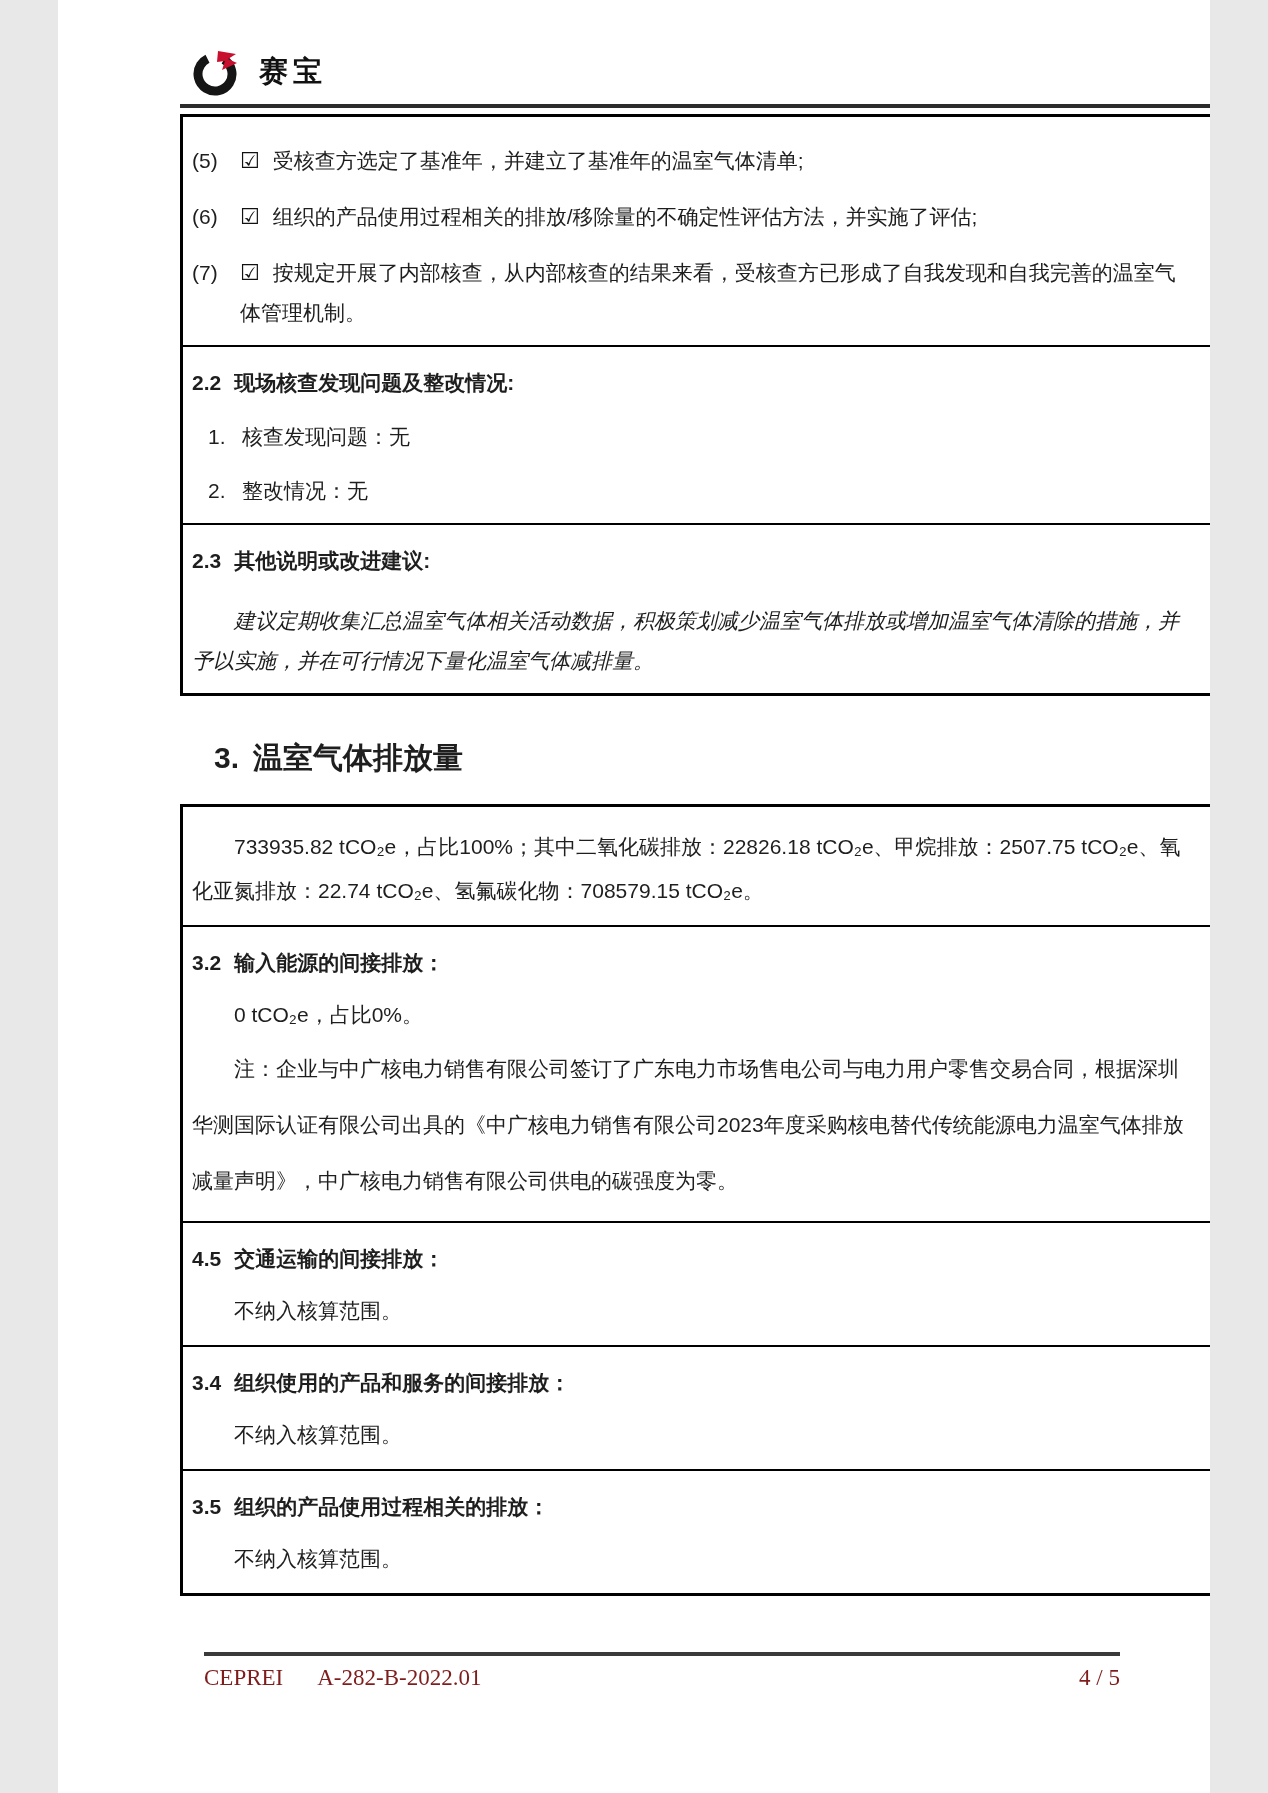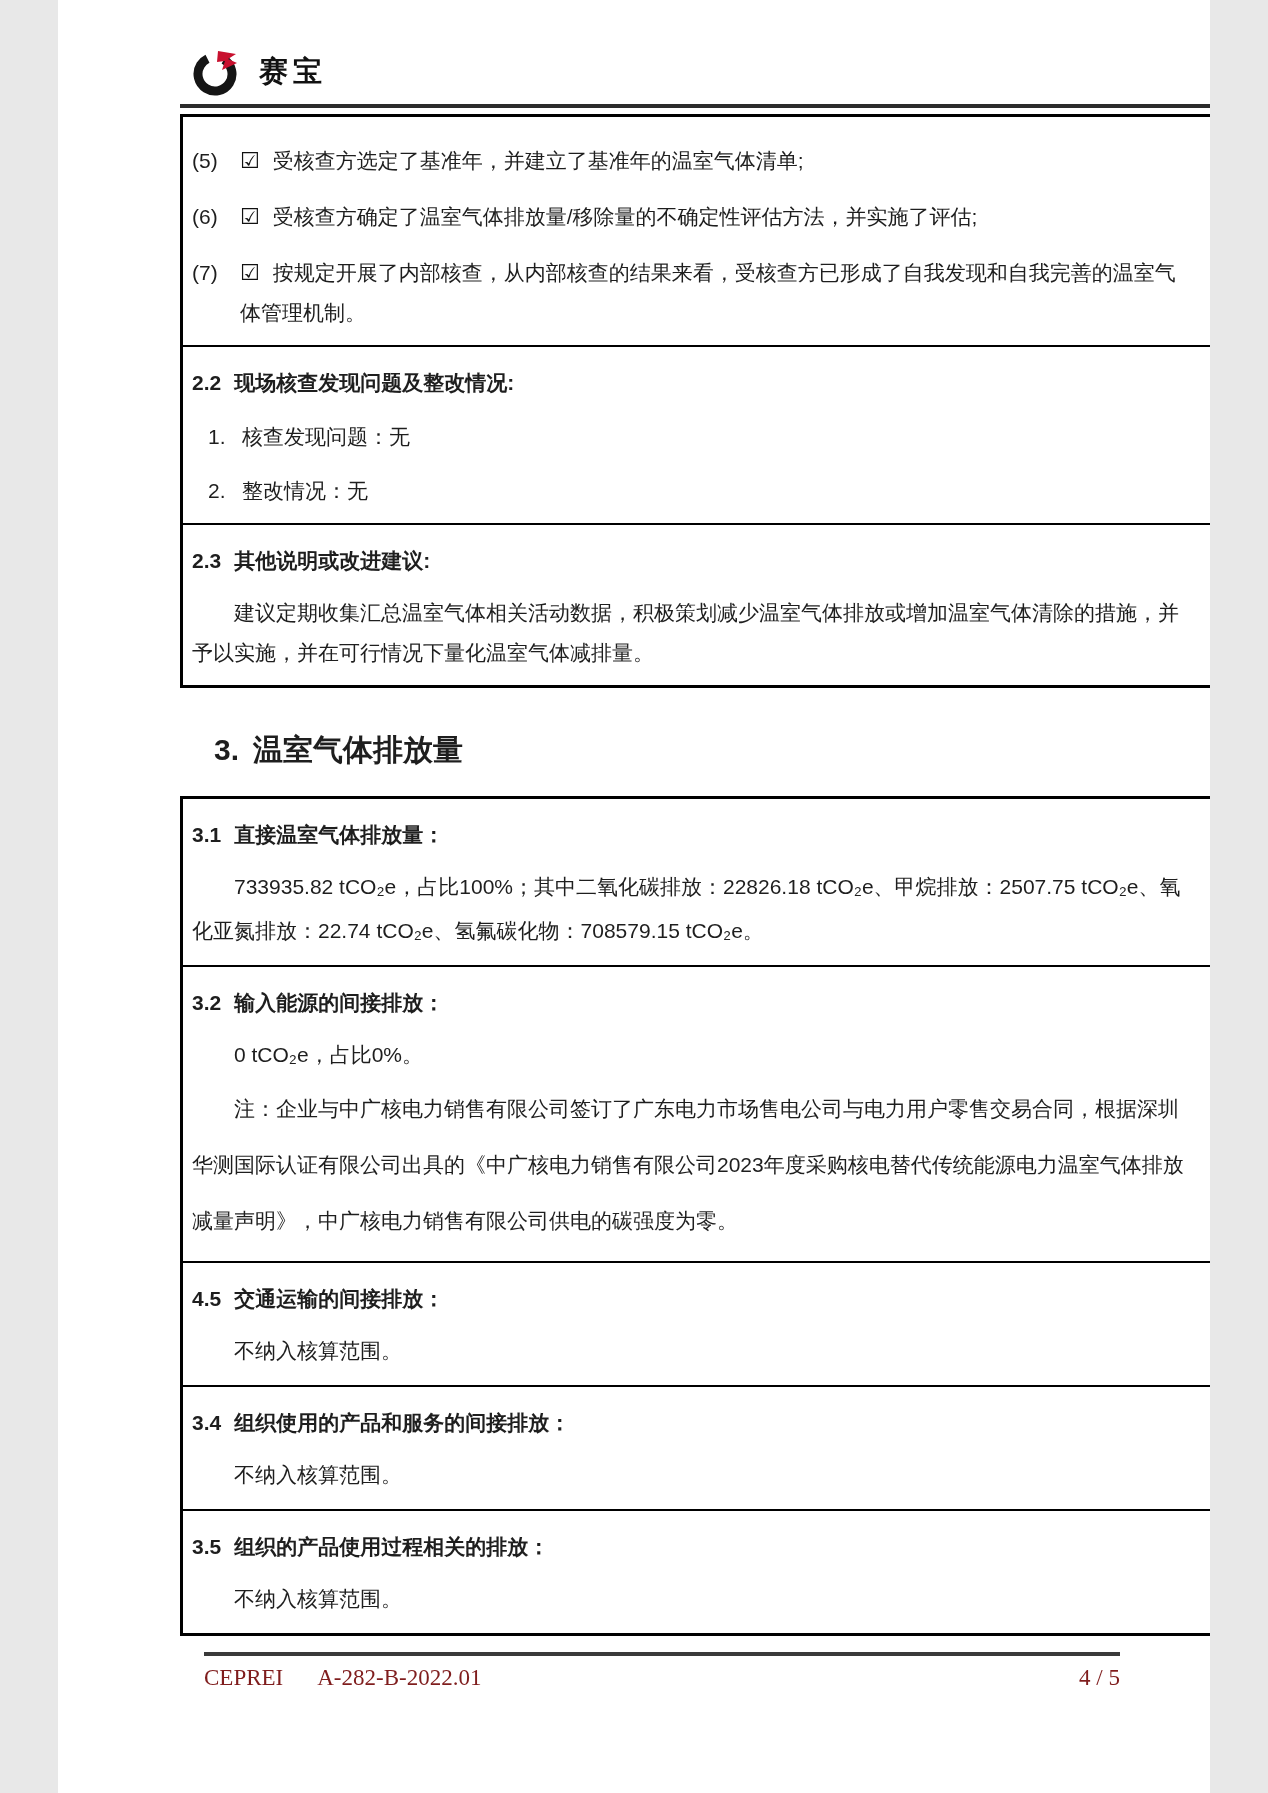--- a/index.html
+++ b/index.html
@@ -33,21 +33,21 @@
 
   
   .sec-head{font-weight:700;margin-top:8px;}
   .sec-head .hnum{display:inline-block;margin-right:13px;}
 
   
   .find-item{display:flex;margin-top:14px;padding-left:16px;}
   .find-item .num{width:34px;flex:none;}
 
   
-  .para{margin-top:12px;text-indent:2em;}
+  .para{margin-top:20px;text-indent:2em;font-style:italic;}
 
   
   .h3-heading{margin:46px 0 30px 34px;font-size:30px;font-weight:700;line-height:32px;}
   .h3-heading .hnum{display:inline-block;margin-right:14px;}
 
   
   .sub-body{margin-top:10px;text-indent:2em;line-height:44px;}
   .sub-note{margin-top:4px;text-indent:2em;line-height:56px;}
 
   
@@ -78,21 +78,21 @@
 
     <div class="box">
 
       <div class="sec">
         <div class="chk-item">
           <span class="num">(5)</span>
           <div class="itext"><span class="chk-glyph">☑</span><span>受核查方选定了基准年，并建立了基准年的温室气体清单;</span></div>
         </div>
         <div class="chk-item">
           <span class="num">(6)</span>
-          <div class="itext"><span class="chk-glyph">☑</span><span>受核查方确定了温室气体排放量/移除量的不确定性评估方法，并实施了评估;</span></div>
+          <div class="itext"><span class="chk-glyph">☑</span><span>组织的产品使用过程相关的排放/移除量的不确定性评估方法，并实施了评估;</span></div>
         </div>
         <div class="chk-item">
           <span class="num">(7)</span>
           <div class="itext"><span class="chk-glyph">☑</span><span>按规定开展了内部核查，从内部核查的结果来看，受核查方已形成了自我发现和自我完善的温室气体管理机制。</span></div>
         </div>
       </div>
 
       <div class="sec">
         <div class="sec-head">
           <span class="hnum">2.2</span><span>现场核查发现问题及整改情况:</span>
@@ -116,23 +116,20 @@
 
     </div>
 
     <div class="h3-heading">
       <span class="hnum">3.</span><span>温室气体排放量</span>
     </div>
 
     <div class="box">
 
       <div class="sec">
-        <div class="sec-head">
-          <span class="hnum">3.1</span><span>直接温室气体排放量：</span>
-        </div>
         <div class="sub-body">733935.82 tCO₂e，占比100%；其中二氧化碳排放：22826.18 tCO₂e、甲烷排放：2507.75 tCO₂e、氧化亚氮排放：22.74 tCO₂e、氢氟碳化物：708579.15 tCO₂e。</div>
       </div>
 
       <div class="sec">
         <div class="sec-head">
           <span class="hnum">3.2</span><span>输入能源的间接排放：</span>
         </div>
         <div class="sub-body">0 tCO₂e，占比0%。</div>
         <div class="sub-note">注：企业与中广核电力销售有限公司签订了广东电力市场售电公司与电力用户零售交易合同，根据深圳华测国际认证有限公司出具的《中广核电力销售有限公司2023年度采购核电替代传统能源电力温室气体排放减量声明》，中广核电力销售有限公司供电的碳强度为零。</div>
       </div>

